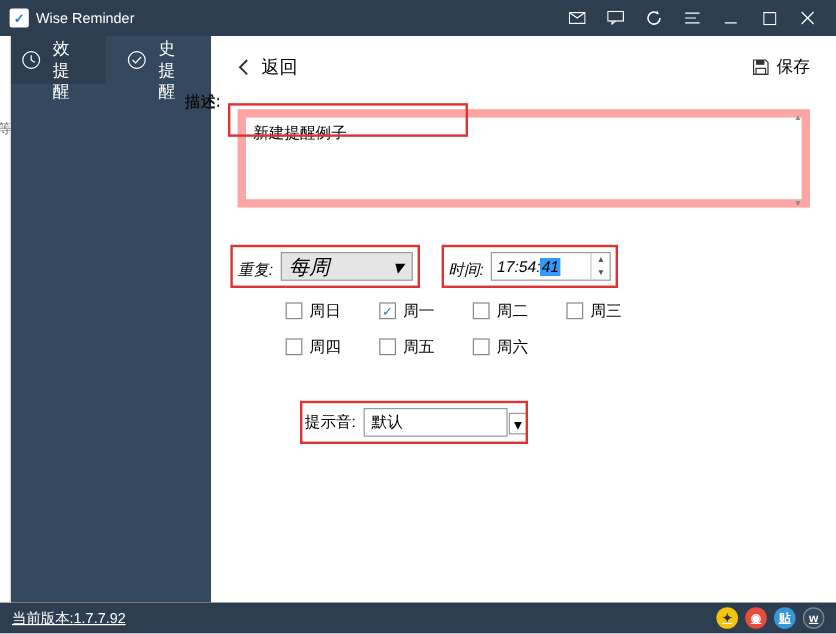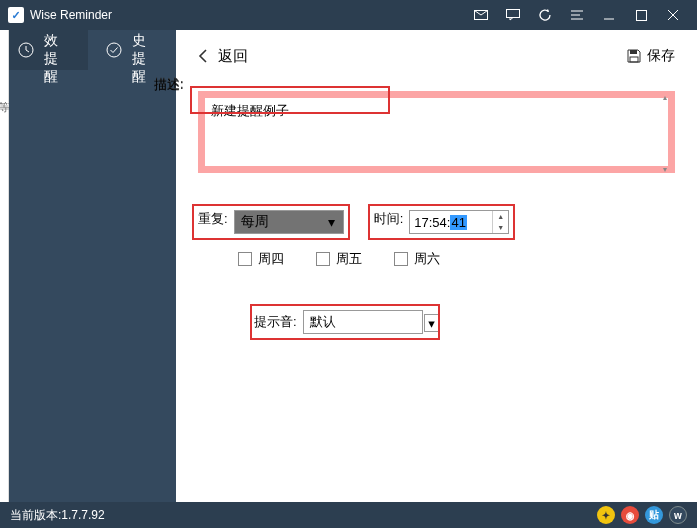--- a/index.html
+++ b/index.html
@@ -23,39 +23,39 @@
 .spacer { flex: 1; }
 .save { display: flex; align-items: center; gap: 6px; cursor: pointer; font-size: 14px; }
 .save svg { fill: #333; }
 .form-row { display: flex; align-items: flex-start; margin-bottom: 12px; }
 .label { width: 44px; text-align: right; padding-right: 6px; padding-top: 4px; font-size: 13px; color: #333; }
 .desc-box { flex: 1; position: relative; }
 .desc-box textarea { width: 100%; height: 82px; border: 7px solid #fca5a5; padding: 4px 6px; font-family: inherit; font-size: 13px; resize: none; }
 .hl-desc { position: absolute; left: -8px; top: -5px; width: 200px; height: 28px; border: 2px solid #d33; pointer-events: none; }
 .scroll-hint { position: absolute; right: 2px; top: 2px; bottom: 2px; width: 16px; display: flex; flex-direction: column; justify-content: space-between; align-items: center; font-size: 8px; color: #888; }
 .repeat-time-row { display: flex; gap: 30px; margin: 18px 0 16px 0; }
-.combo-wrap { display: flex; align-items: flex-start; position: relative; }
+.combo-wrap { display: flex; align-items: flex-end; position: relative; font-style: italic; }
 .combo-wrap .lbl { margin-right: 6px; font-size: 13px; }
-.combo { border: 1px solid #999; background: #737373; height: 24px; display: flex; align-items: center; padding: 0 6px; min-width: 110px; font-size: 14px; position: relative; }
+.combo { border: 1px solid #999; background: #e5e5e5; height: 24px; display: flex; align-items: center; padding: 0 6px; min-width: 110px; font-size: 17px; position: relative; }
 .combo .arrow { position: absolute; right: 4px; top: 4px; width: 14px; height: 14px; display: flex; align-items: center; justify-content: center; }
 .hl-repeat { position: absolute; left: -6px; top: -6px; right: -6px; bottom: -6px; border: 2px solid #d33; pointer-events: none; }
 .time-input { border: 1px solid #999; height: 24px; display: flex; align-items: center; padding: 0 4px; min-width: 100px; font-size: 13px; position: relative; }
 .time-val .sel { background: #3399ff; color: #000000; padding: 0 1px; }
 .spin { position: absolute; right: 0; top: 0; bottom: 0; width: 16px; border-left: 1px solid #ccc; display: flex; flex-direction: column; }
 .spin div { flex: 1; display: flex; align-items: center; justify-content: center; font-size: 7px; cursor: pointer; color: #555; }
 .days { margin: 0 0 16px 0; }
 .days-row { display: flex; gap: 32px; margin-bottom: 12px; padding-left: 40px; }
 .day { display: flex; align-items: center; gap: 6px; font-size: 13px; }
 .cb { width: 14px; height: 14px; border: 1px solid #888; display: flex; align-items: center; justify-content: center; font-size: 11px; color: #2c7cd4; cursor: pointer; }
 .cb.checked::after { content: "✓"; }
 .sound-row { display: flex; align-items: center; margin-top: 14px; position: relative; width: fit-content; }
 .sound-row .lbl { margin-right: 6px; font-size: 13px; }
 .sound-combo { border: 1px solid #999; height: 24px; min-width: 120px; display: flex; align-items: center; padding: 0 6px; font-size: 13px; position: relative; background: #fff; }
 .hl-sound { position: absolute; left: -4px; top: -6px; width: 190px; height: 36px; border: 2px solid #d33; pointer-events: none; }
-.statusbar { height: 26px; background: #2c3e50; color: #fff; display: flex; align-items: center; padding: 0 10px; font-size: 12px; }
+.statusbar { height: 26px; background: #2c3e50; color: #fff; display: flex; align-items: center; padding: 0 10px; font-size: 12px; text-decoration: underline; }
 .statusbar .sflex { flex: 1; }
 .statusbar .sicon { width: 18px; height: 18px; border-radius: 50%; margin-left: 6px; display: flex; align-items: center; justify-content: center; font-size: 10px; font-weight: bold; }
 .y { background: #f1c40f; color: #333; } .r { background: #e74c3c; color: #fff; } .b { background: #3498db; color: #fff; } .g { background: #34495e; color: #fff; border: 1px solid #7f8c8d; }
 .leftedge { position: absolute; left: 0; top: 30px; bottom: 26px; width: 9px; background: #fff; border-right: 1px solid #ddd; display: flex; align-items: flex-start; justify-content: center; padding-top: 70px; font-size: 11px; color: #666; }
 </style>
 </head>
 <body>
 
 <div class="window">
   <div class="leftedge">等</div>
@@ -180,20 +180,38 @@
             <div class="spin">
                 <div>▲</div>
                 <div>▼</div>
               </div>
           </div>
           <div class="hl-repeat"></div>
         </div>
       </div>
 
       <div class="days">
+        <div class="days-row" id="days-row1">
+            <div class="day">
+              <div class="cb"></div>
+              <span>周日</span>
+            </div>
+            <div class="day">
+              <div class="cb checked"></div>
+              <span>周一</span>
+            </div>
+            <div class="day">
+              <div class="cb"></div>
+              <span>周二</span>
+            </div>
+            <div class="day">
+              <div class="cb"></div>
+              <span>周三</span>
+            </div>
+          </div>
         <div class="days-row" id="days-row2">
             <div class="day">
               <div class="cb"></div>
               <span>周四</span>
             </div>
             <div class="day">
               <div class="cb"></div>
               <span>周五</span>
             </div>
             <div class="day">

